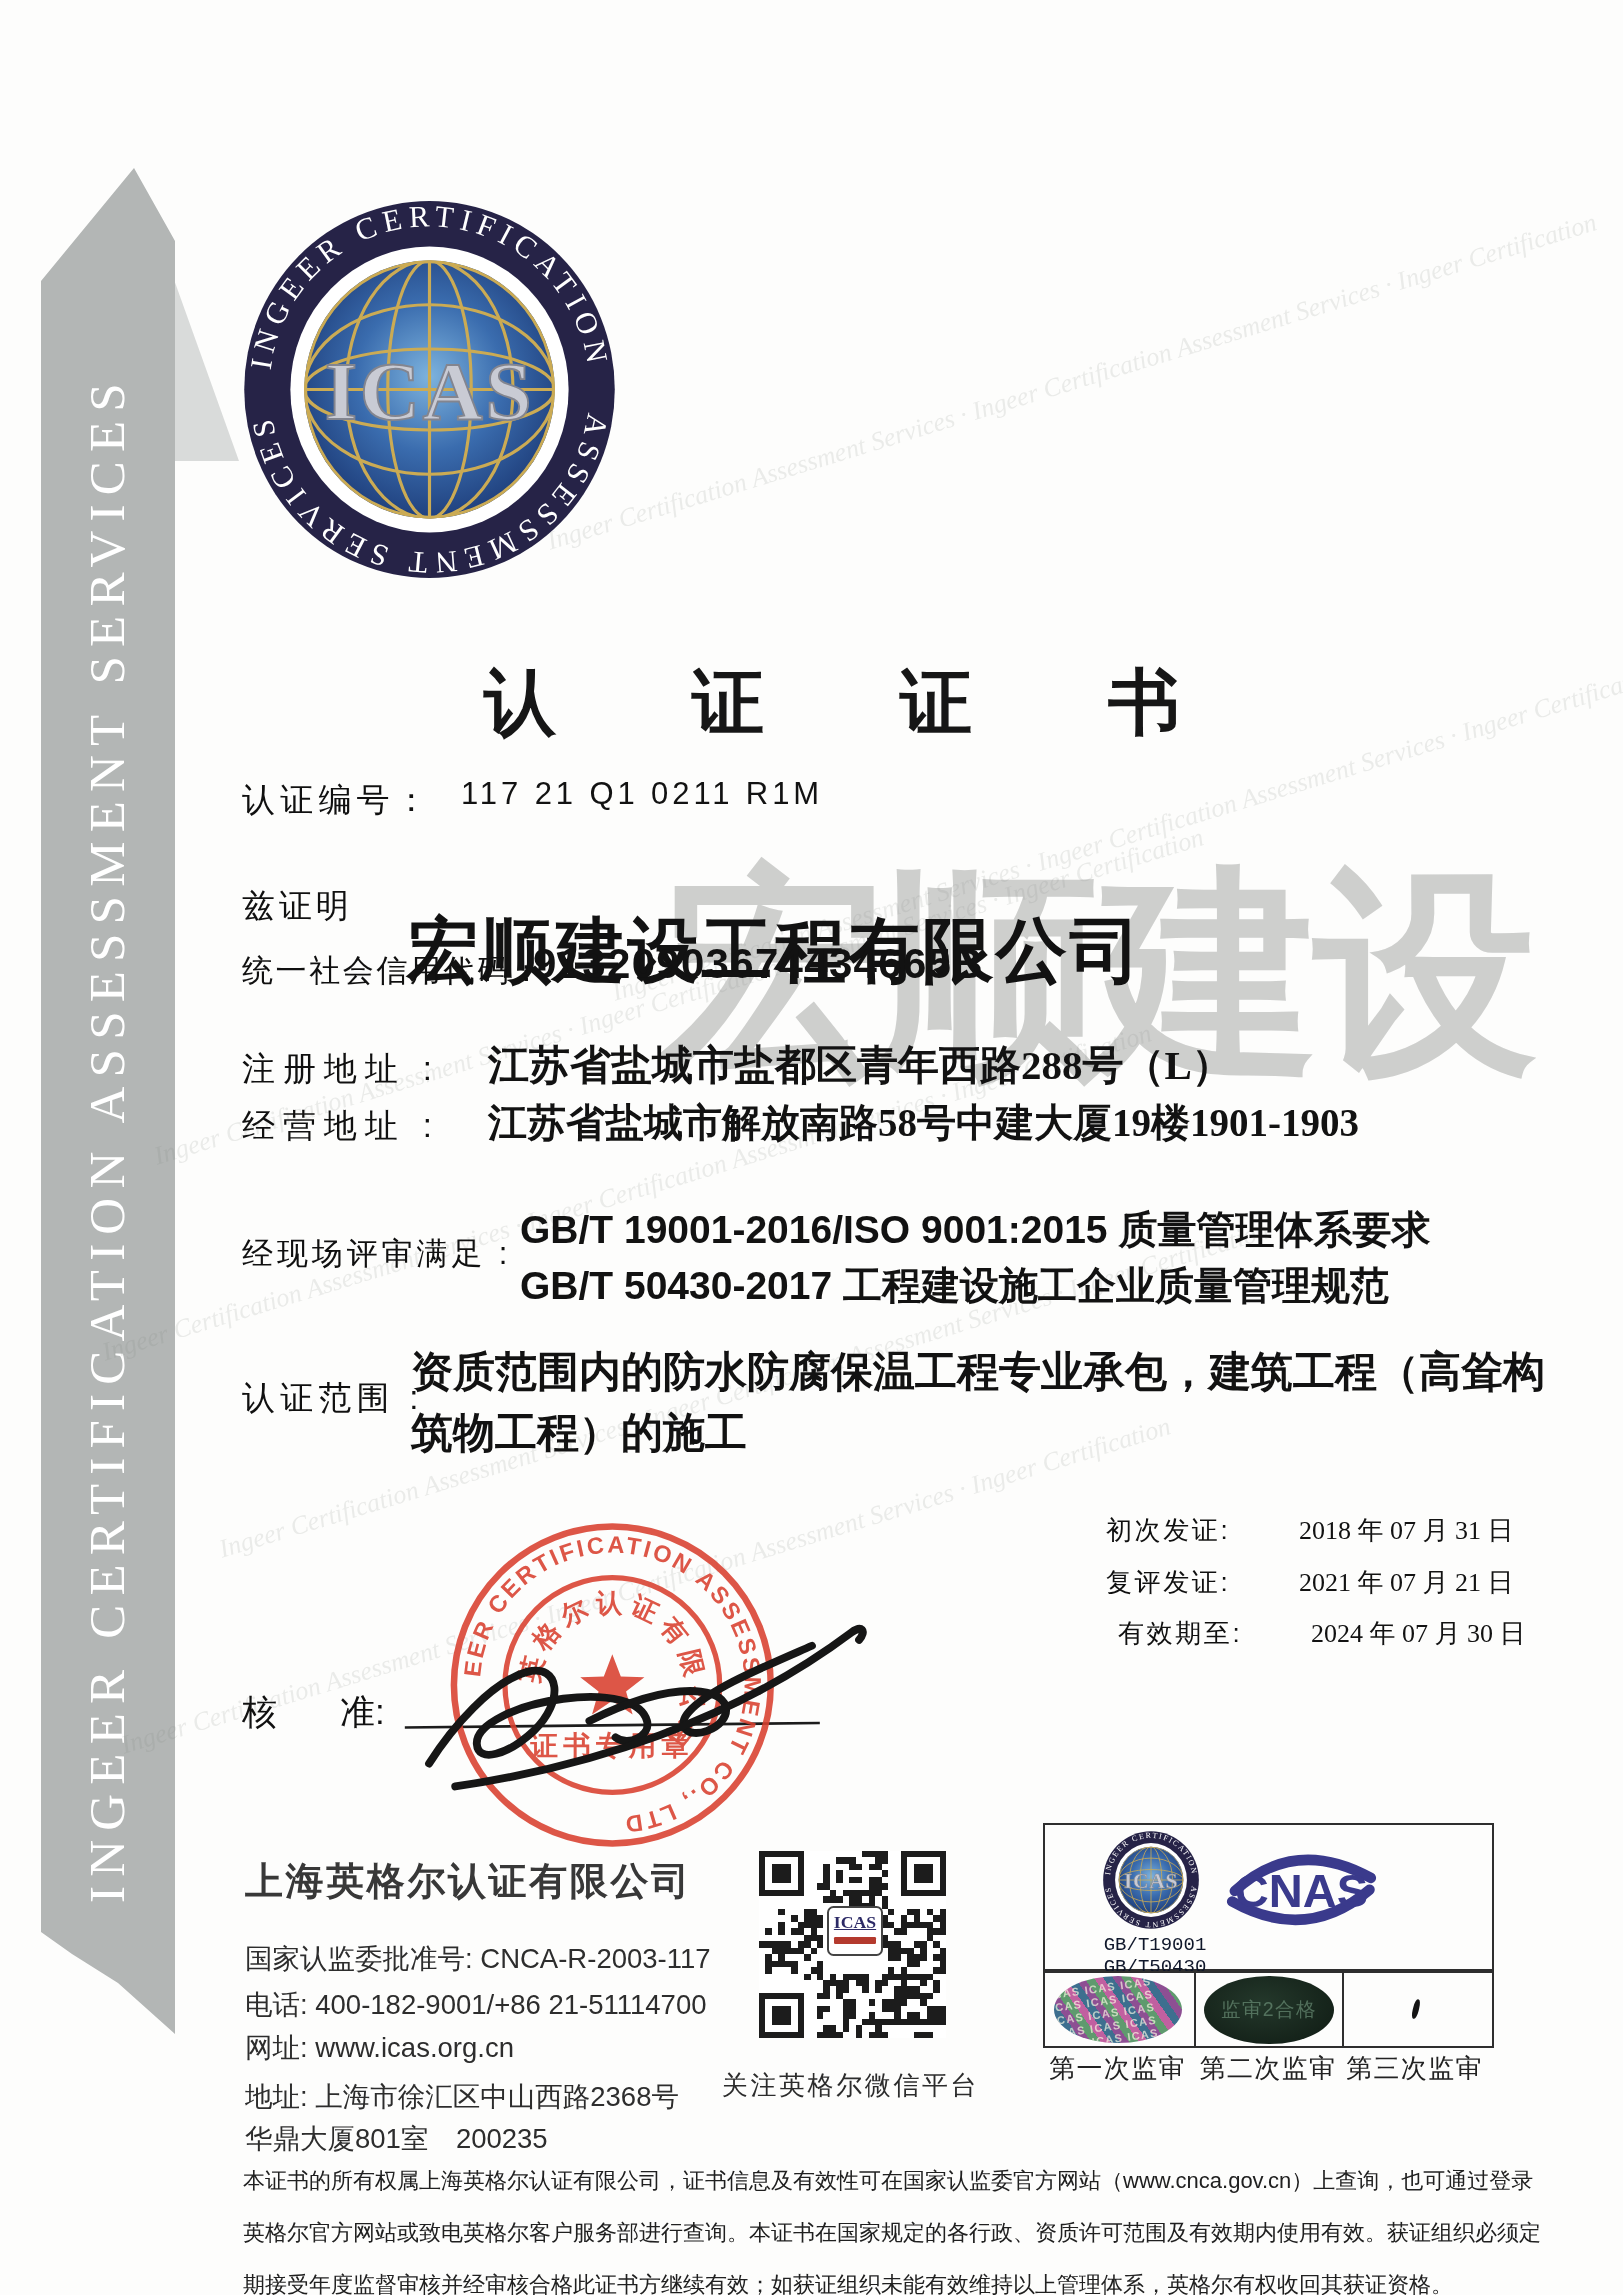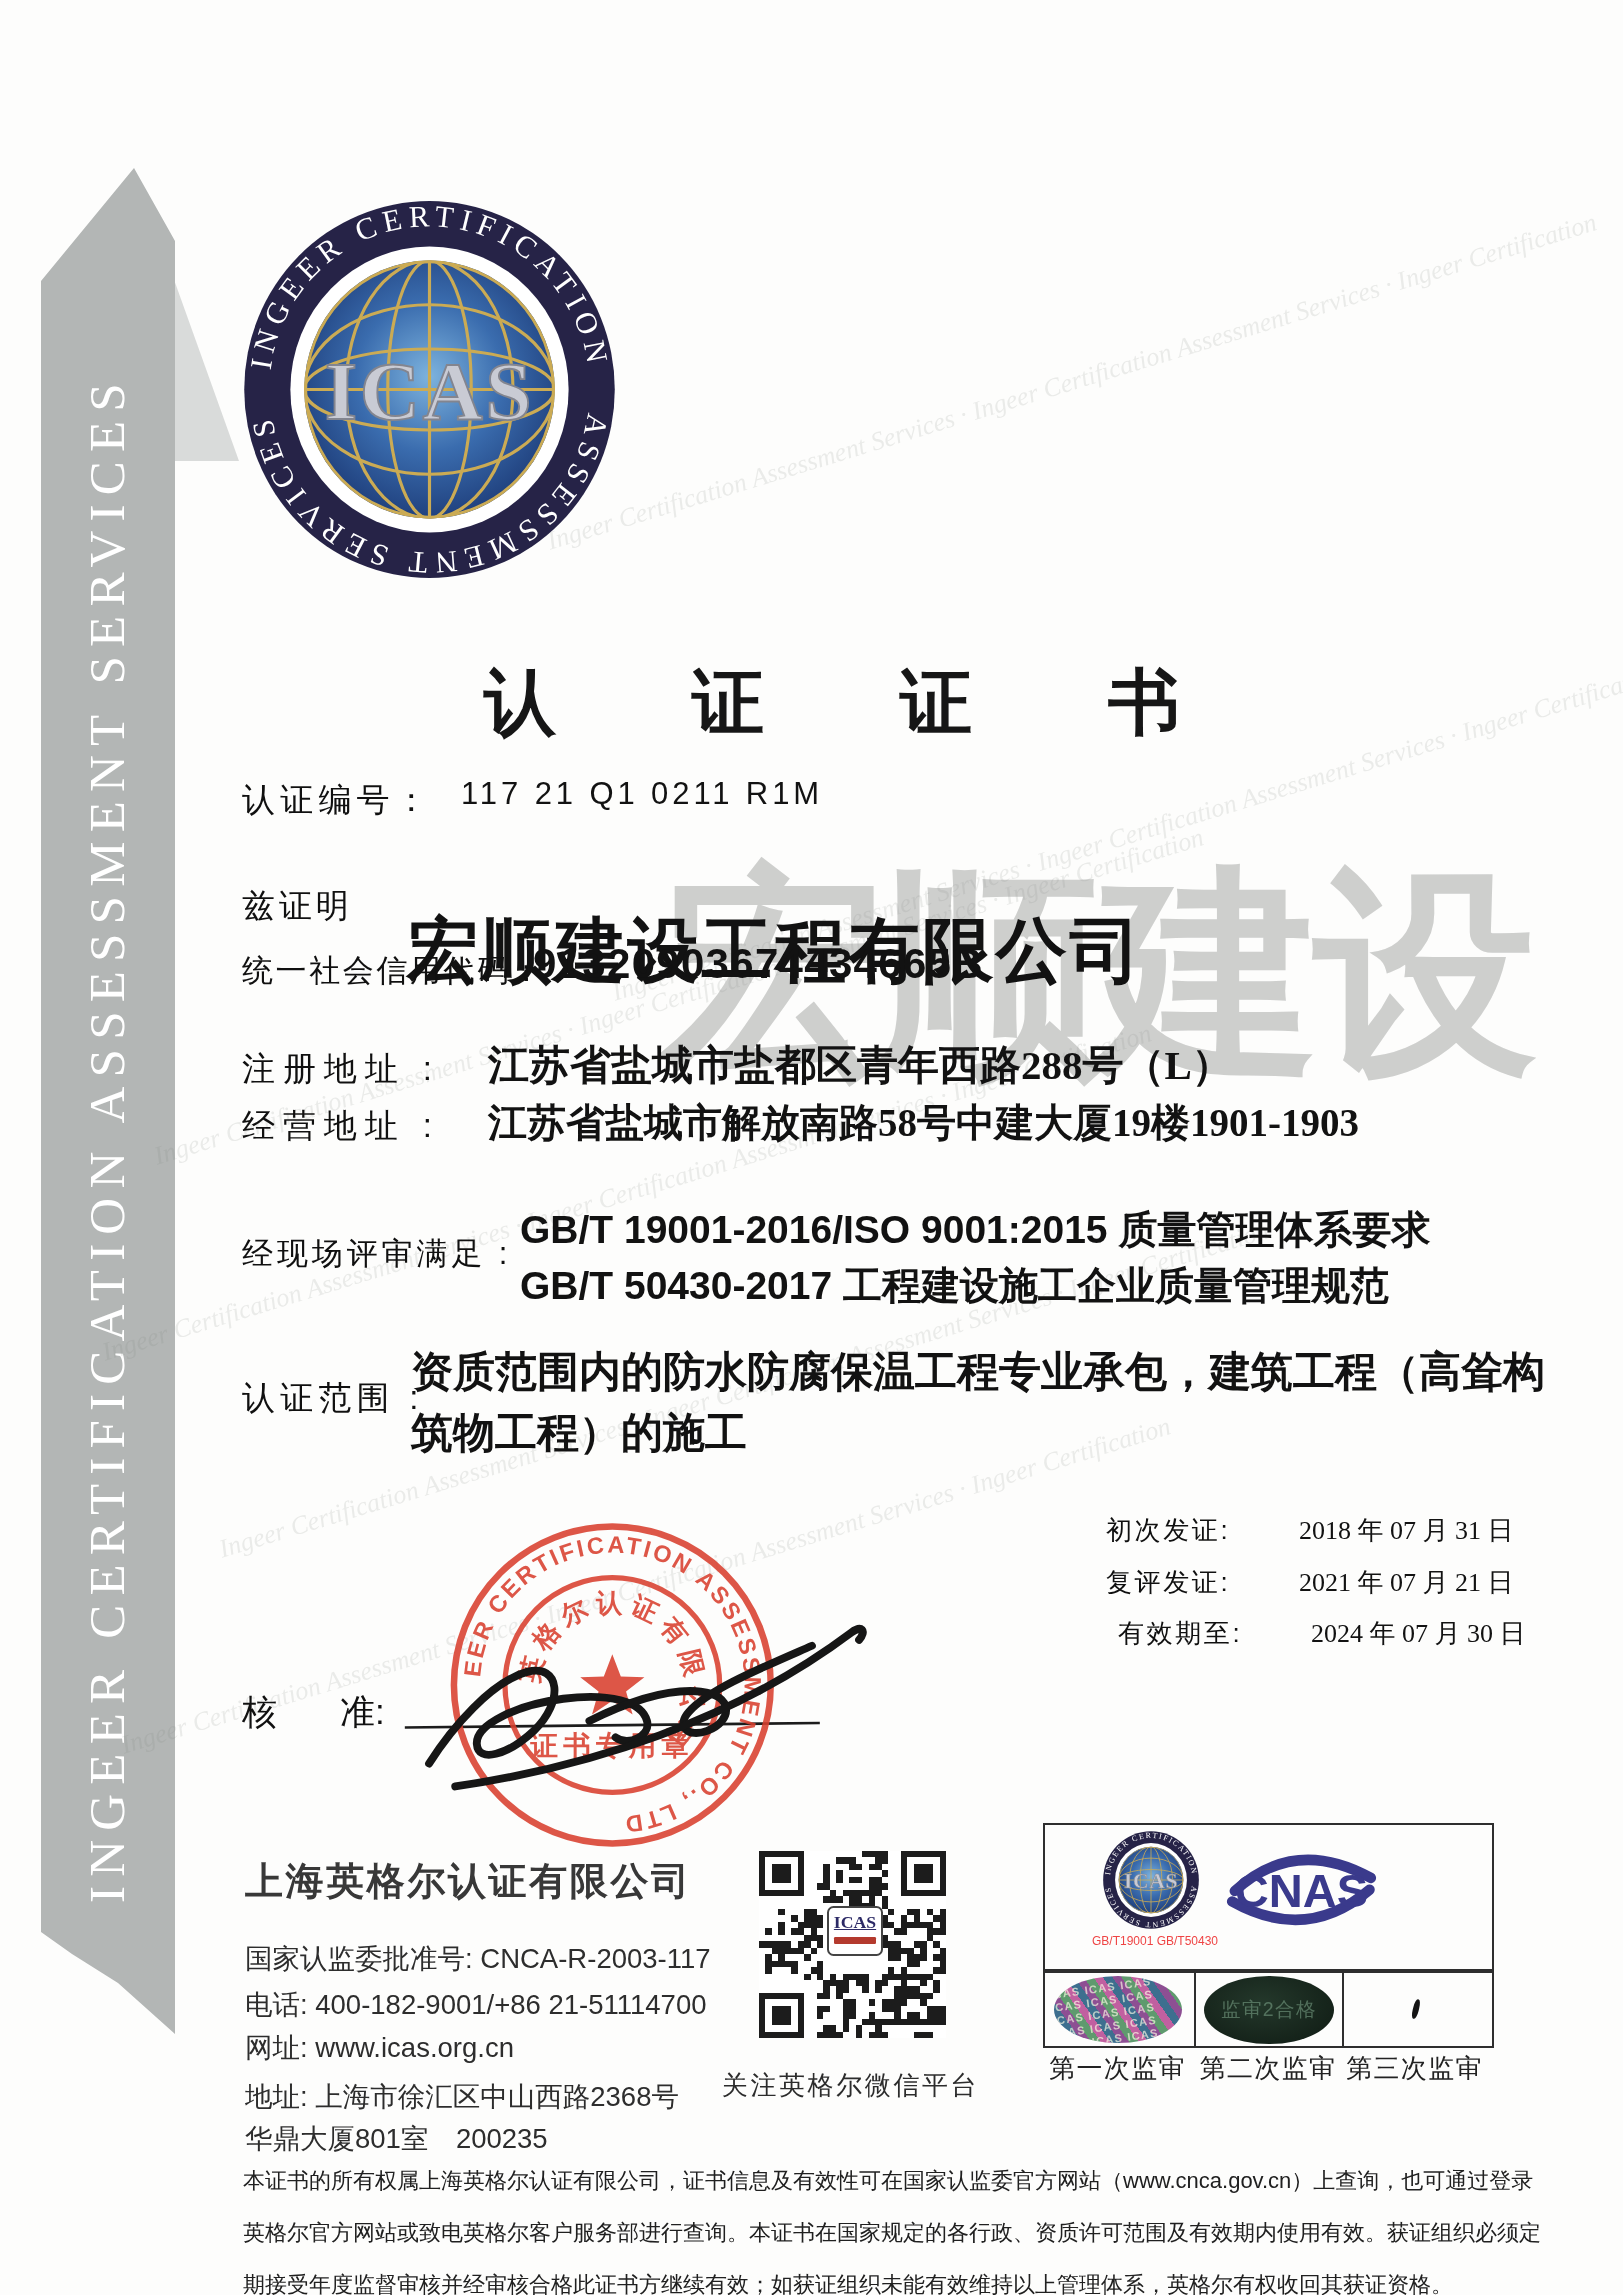--- a/index.html
+++ b/index.html
@@ -79,22 +79,22 @@
   #qr-logo{left:827px;top:1906px;width:52px;height:46px;background:#fff;border:2px solid #444;
      border-radius:6.5px;text-align:center;}
   #qr-logo .t{font-family:"Liberation Serif",serif;font-weight:bold;font-size:17.7px;color:#2c2a66;
      text-decoration:underline;line-height:29px;}
   #qr-logo .b{height:6.5px;margin:0 5.2px;background:#b43a2e;border-radius:1.3px;}
   #qr-caption{left:713px;top:2068px;width:275px;text-align:center;font-size:26px;letter-spacing:2.6px;color:#2c2c2c;}
 
   
   #accr-box{left:1043px;top:1823px;width:447px;height:144px;border:2.6px solid #2e2e2e;background:#fdfdfc;}
   #accr-logo{left:1102px;top:1830px;width:98px;height:100px;}
-  #accr-gbt{left:1047px;top:1934px;width:216px;text-align:center;font-size:12px;
-            font-family:Liberation Sans, sans-serif;color:#ef4444;}
+  #accr-gbt{left:1047px;top:1934px;width:216px;text-align:center;font-size:19px;
+            font-family:Liberation Mono, monospace;color:#0f172a;}
   #cnas-svg{left:1223px;top:1845px;width:157px;height:92px;}
   #cnas-text{left:1386px;top:1848px;width:164px;line-height:21.6px;}
   #cnas-text .s{font-size:15px;color:#5a5a68;display:block;}
   #cnas-text .m{font-size:17px;color:#3a3a44;display:block;}
 
   #sticker-box{left:1043px;top:1971px;width:447px;height:73px;border:2.6px solid #2e2e2e;display:flex;}
   .cell{position:relative;height:100%;}
   #cell-0{width:149px;border-right:2.6px solid #2e2e2e;}
   #cell-1{width:146px;border-right:2.6px solid #2e2e2e;}
   #cell-2{flex:1;}

